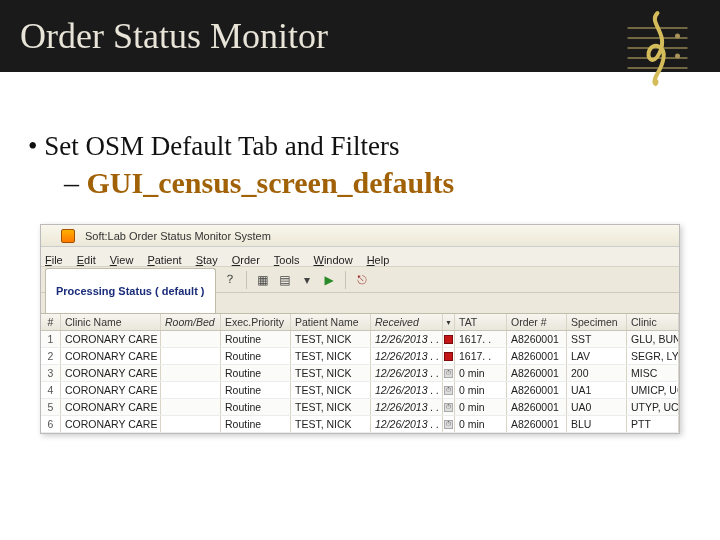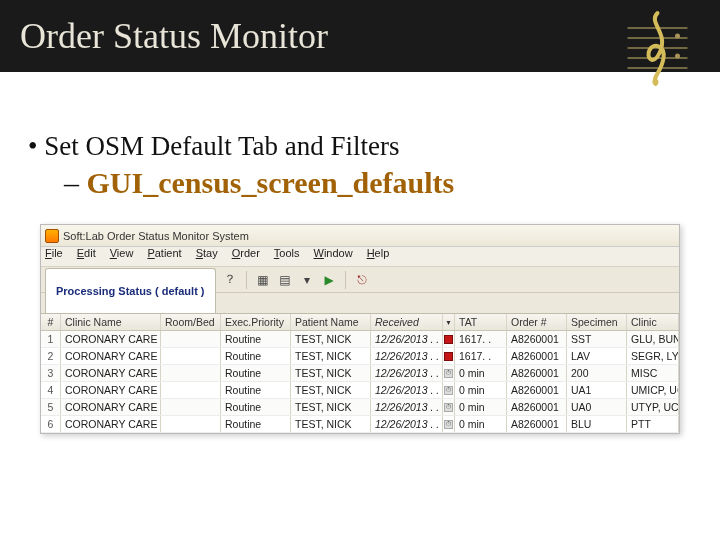--- a/index.html
+++ b/index.html
@@ -35,37 +35,37 @@
     font-size: 11px;
     box-shadow: 2px 2px 6px rgba(0,0,0,.2);
     background: #ece9d8;
   }
   .win-titlebar {
     background: linear-gradient(#f8f6ec, #ece8d8);
     border-bottom: 1px solid #ccc;
     height: 22px;
     display: flex;
     align-items: center;
-    padding: 0 4px;
-    gap: 4px;
+    padding: 0 20px;
+    gap: 10px;
   }
   .win-icon {
     width: 14px; height: 14px;
     background: linear-gradient(#ffb000,#ff7a00);
     border: 1px solid #a05000;
     border-radius: 2px;
   }
   .win-title { color: #333; font-size: 11px; }
 
   .menubar {
     background: #f1efe6;
     border-bottom: 1px solid #d6d2c4;
     height: 20px;
     display: flex;
-    align-items: flex-start;
+    align-items: flex-end;
     padding: 0 4px;
   }
   .menubar span { margin-right: 14px; color: #222; font-size: 11px; cursor: default; }
   .menubar span u { text-decoration: underline; }
 
   .toolbar {
     background: #ece9dc;
     border-bottom: 1px solid #cfcab9;
     height: 26px;
     display: flex;
@@ -115,21 +115,21 @@
     overflow: hidden;
     display: flex;
     align-items: center;
   }
   .ghead .gc { color: #333; font-size: 10.5px; position: relative; }
   .grow { border-bottom: 1px solid #ececec; height: 17px; }
   .grow:nth-child(odd) { background: #fbfbfa; }
 
   .c0 { width: 20px; justify-content: center; color: #555; }
   .c1 { width: 100px; }
-  .c2 { width: 60px; }
+  .c2 { width: 60px; font-style: italic; }
   .c3 { width: 70px; }
   .c4 { width: 80px; }
   .c5 { width: 72px; font-style: italic; }
   .c6 { width: 12px; padding:0; justify-content:center; }
   .c7 { width: 52px; }
   .c8 { width: 60px; }
   .c9 { width: 60px; }
   .c10{ flex: 1; }
 
   .tat-red  { width: 9px; height: 9px; background: #c41616; border:1px solid #7a0c0c; }

